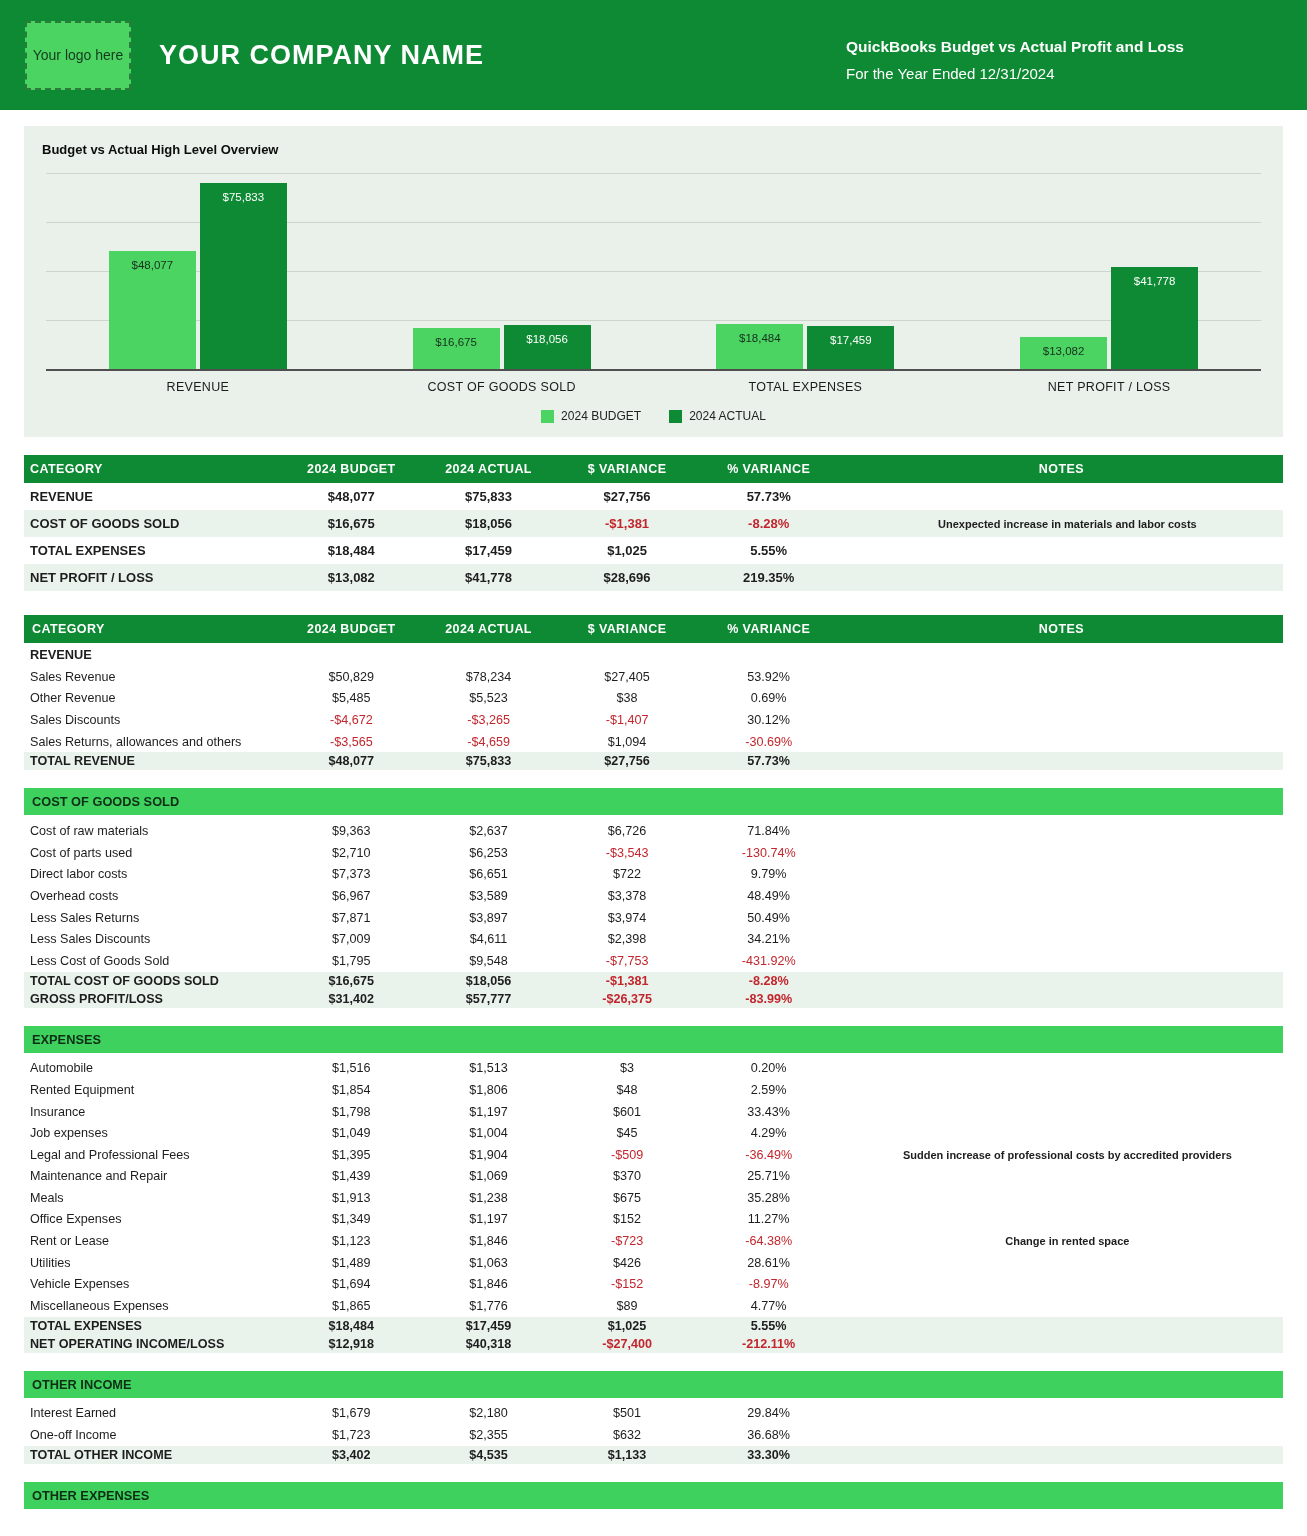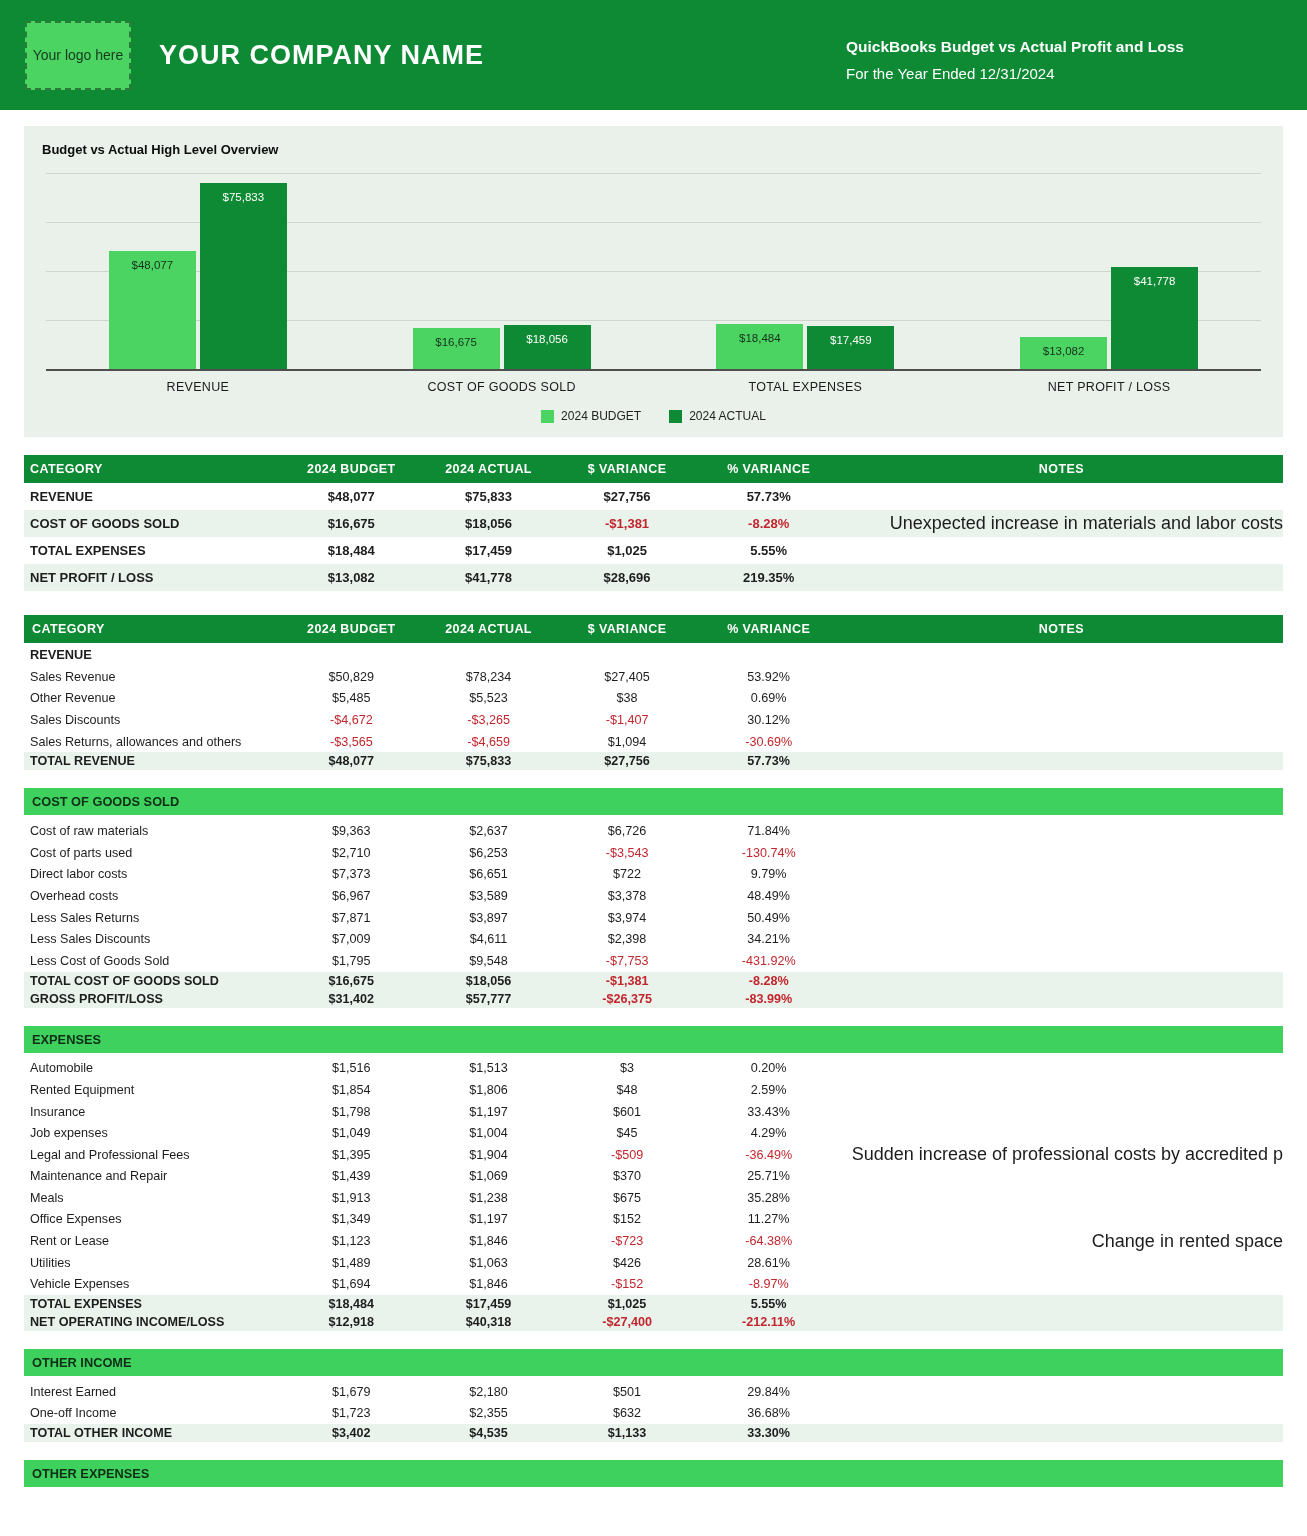--- a/index.html
+++ b/index.html
@@ -57,21 +57,21 @@
   .table{margin:18px 24px 0;}
   .table.detail{margin-top:24px;}
   .grid-row{display:grid;grid-template-columns:20.5% 11% 10.8% 11.2% 11.3% 35.2%;align-items:center;}
   .thead{
     background:var(--green-dark);color:#fff;height:28px;
     font-weight:bold;font-size:12.5px;letter-spacing:.4px;
   }
   .cell{overflow:hidden;white-space:nowrap;}
   .cell.label{text-align:left;padding-left:8px;}
   .cell.num{text-align:center;}
-  .cell.note{text-align:right;padding-left:12px;font-weight:normal;font-size:18px;}
+  .cell.note{text-align:center;padding-left:12px;font-weight:bold;font-size:11px;}
   .neg{color:var(--red);}
   
   .summary .row{height:27px;font-size:13px;font-weight:bold;}
   .summary .row:nth-child(even){background:var(--zebra);}
   .summary .cell.label{padding-left:6px;}
   
   .detail .row{height:21.6px;font-size:12.6px;}
   .detail .row .cell.label{padding-left:6px;}
   .detail .row.total{background:var(--zebra);font-weight:bold;height:18px;}
   .section-label{
@@ -411,20 +411,28 @@
         <div class="cell note"></div>
       </div>
       <div class="row grid-row">
         <div class="cell label">Vehicle Expenses</div>
         <div class="cell num">$1,694</div>
         <div class="cell num">$1,846</div>
         <div class="cell num neg">-$152</div>
         <div class="cell num neg">-8.97%</div>
         <div class="cell note"></div>
       </div>
+      <div class="row grid-row">
+        <div class="cell label">Miscellaneous Expenses</div>
+        <div class="cell num">$1,865</div>
+        <div class="cell num">$1,776</div>
+        <div class="cell num">$89</div>
+        <div class="cell num">4.77%</div>
+        <div class="cell note"></div>
+      </div>
       <div class="row grid-row total">
         <div class="cell label">TOTAL EXPENSES</div>
         <div class="cell num">$18,484</div>
         <div class="cell num">$17,459</div>
         <div class="cell num">$1,025</div>
         <div class="cell num">5.55%</div>
         <div class="cell note"></div>
       </div>
       <div class="row grid-row total">
         <div class="cell label">NET OPERATING INCOME/LOSS</div>

